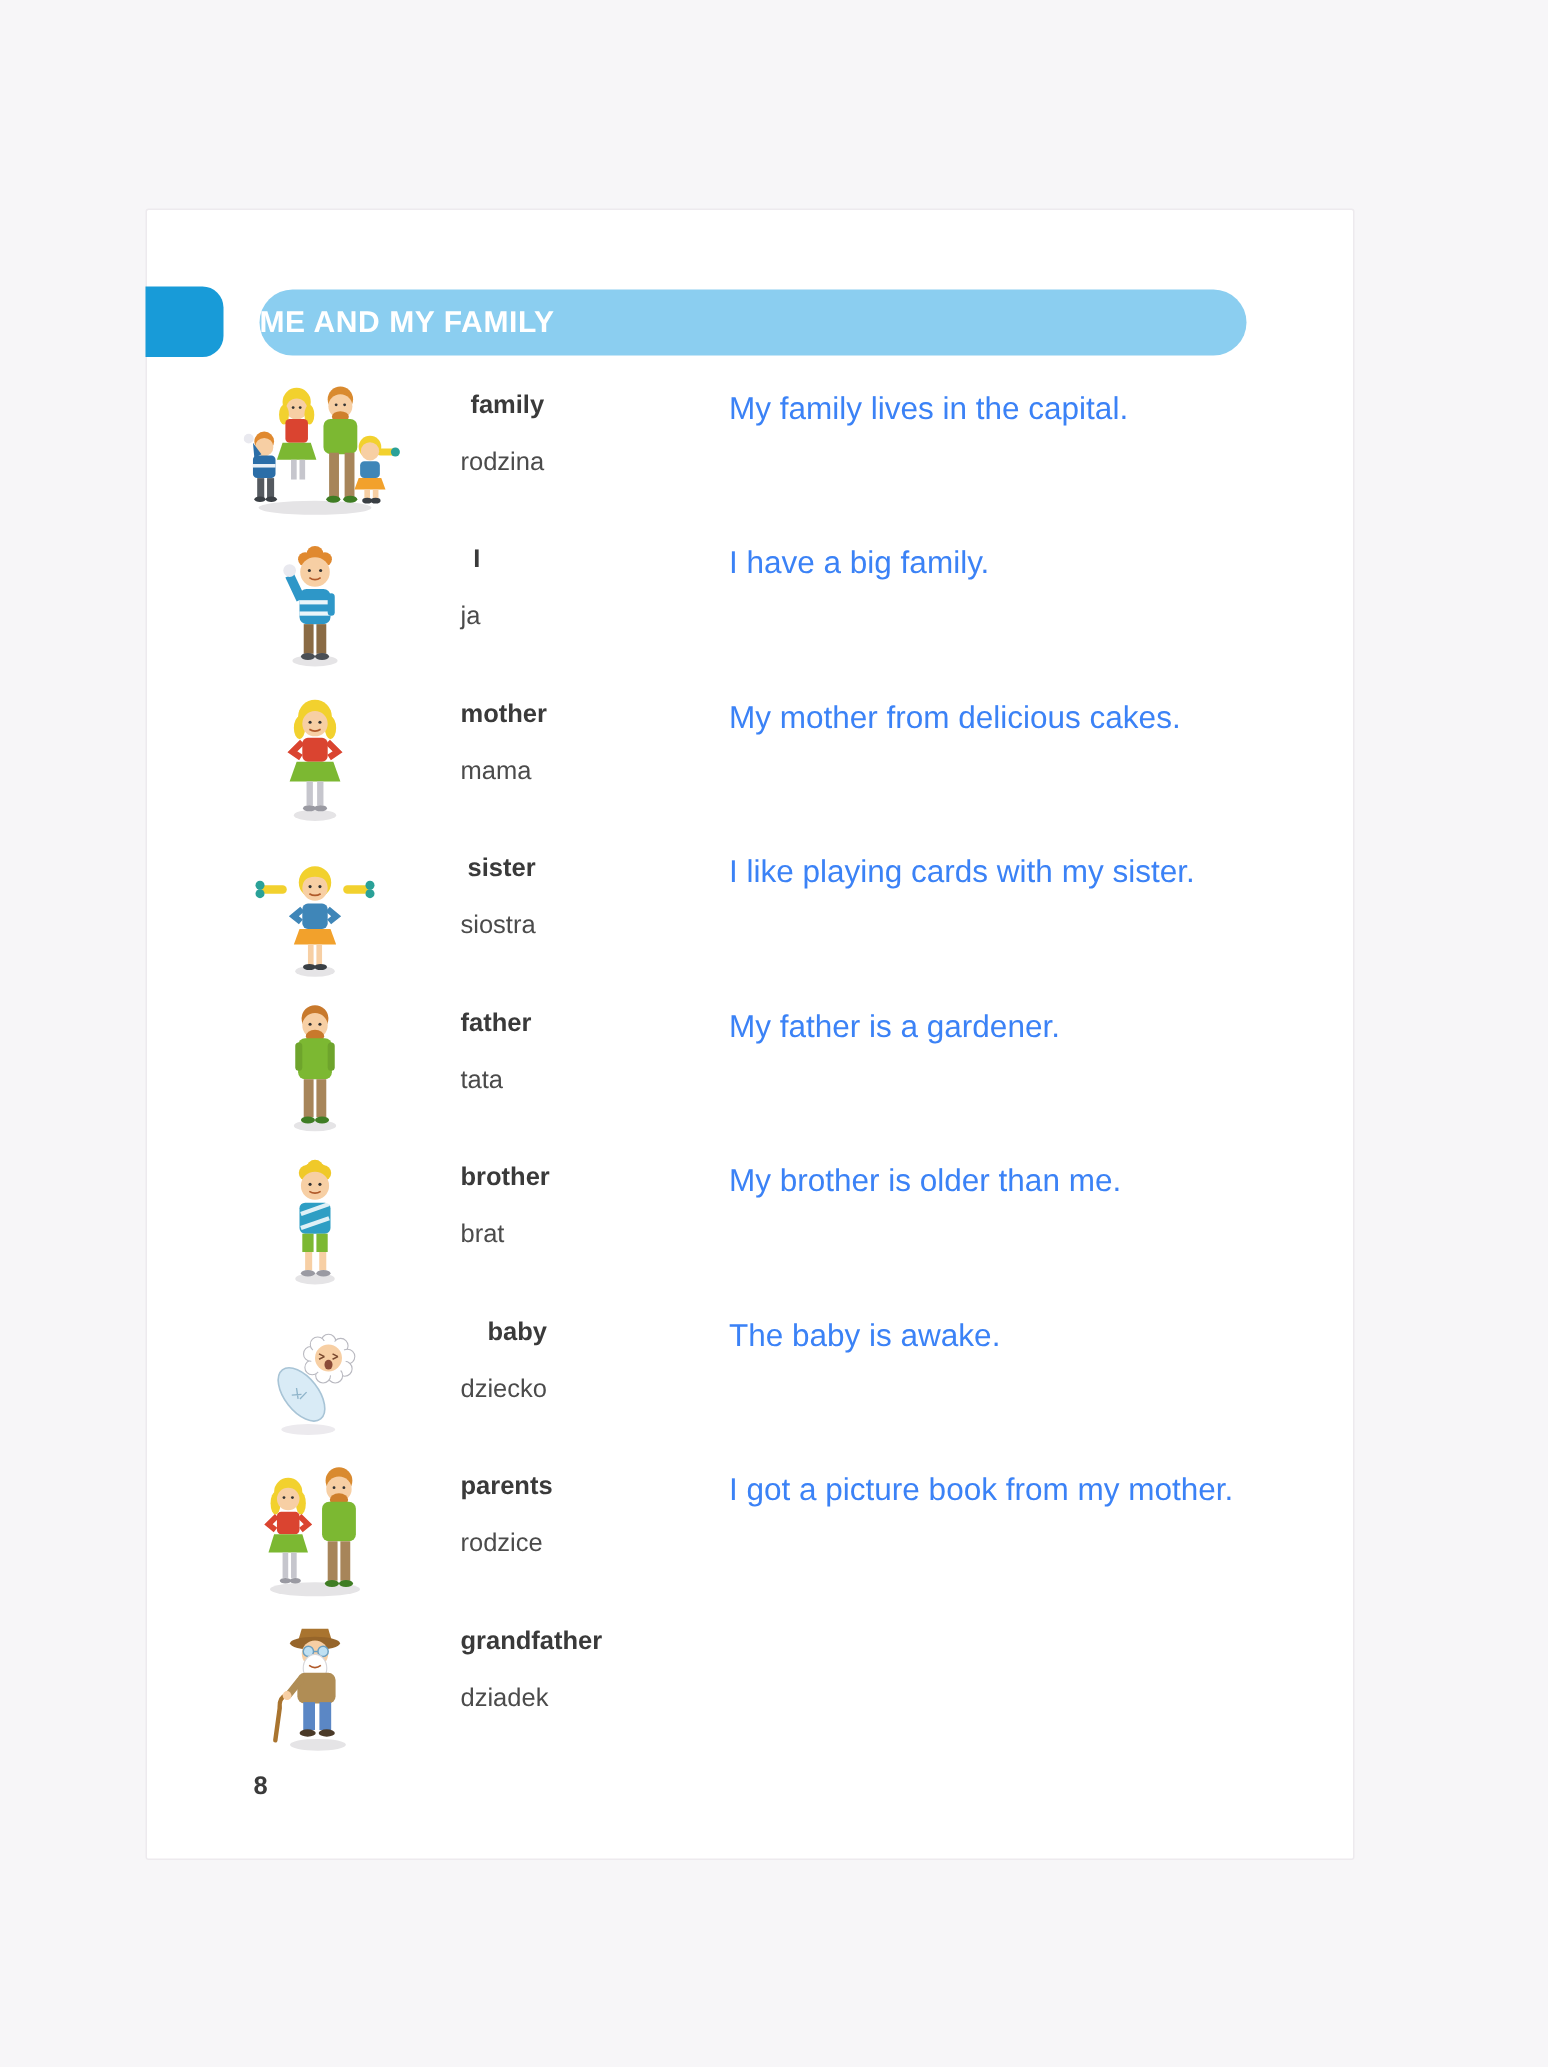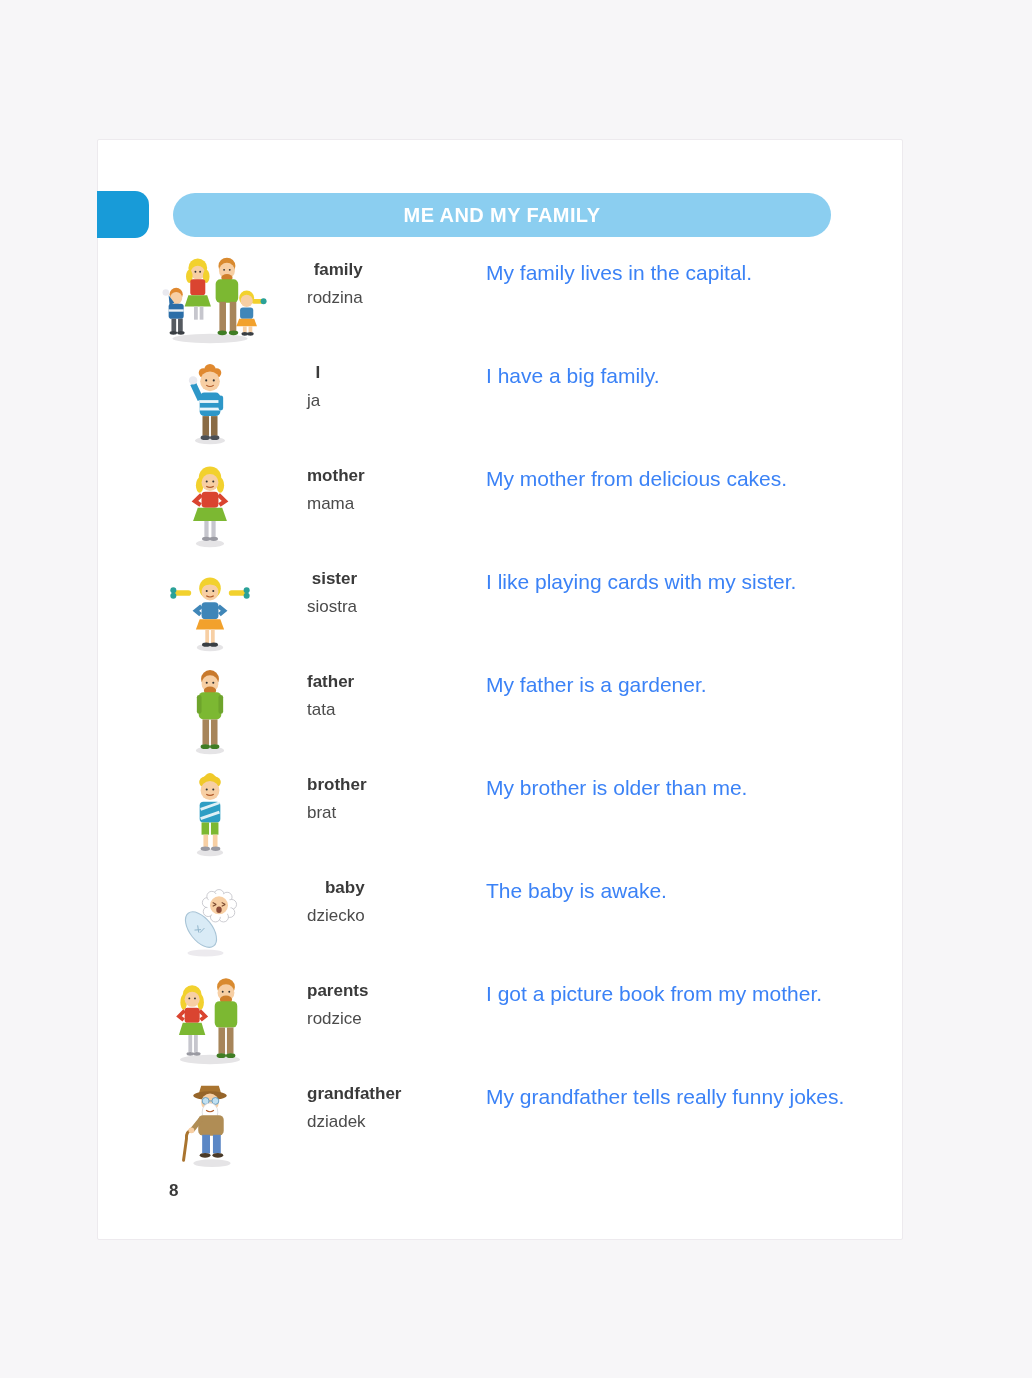--- a/index.html
+++ b/index.html
@@ -14,32 +14,32 @@
     background:#ffffff;border:1px solid #edeaee;box-sizing:border-box;
     border-radius:2px;
   }
   .tab{
     position:absolute;left:-1px;top:51px;width:52px;height:47px;
     background:#189bd8;border-radius:0 14px 14px 0;
   }
   .banner{
     position:absolute;left:75px;top:53px;width:658px;height:44px;
     background:#8bcef0;border-radius:22px;
-    display:flex;align-items:center;justify-content:center;
+    display:flex;align-items:center;justify-content:flex-start;
     color:#ffffff;font-weight:700;font-size:20px;letter-spacing:0.4px;
   }
   .vocab-list{position:absolute;left:0;top:108px;width:100%;}
   .row{position:relative;height:103px;}
   .icon-cell{
     position:absolute;left:52px;top:2px;width:120px;height:98px;
     display:flex;align-items:center;justify-content:center;
   }
   .words{position:absolute;left:209px;top:12px;}
   .word{font-weight:700;font-size:17px;color:#3a3a3a;line-height:1.2;text-align:right;}
-  .translation{font-weight:400;font-size:17px;color:#4b4b4b;margin-top:8px;line-height:1.2;}
+  .translation{font-weight:400;font-size:17px;color:#4b4b4b;margin-top:18px;line-height:1.2;}
   .sentence{
     position:absolute;left:388px;top:12px;
     font-size:21px;color:#3b82f6;line-height:1.2;white-space:nowrap;
   }
   .page-number{
     position:absolute;left:71px;top:1041px;
     font-weight:700;font-size:17px;color:#3a3a3a;
   }
   svg{display:block;}
 </style>
@@ -351,20 +351,19 @@
           <rect x="42" y="62" width="8" height="19" fill="#5b87c5"></rect>
           <rect x="53" y="62" width="8" height="19" fill="#5b87c5"></rect>
           <ellipse cx="45" cy="83" rx="5.5" ry="2.5" fill="#4a3a28"></ellipse>
           <ellipse cx="58" cy="83" rx="5.5" ry="2.5" fill="#4a3a28"></ellipse>
         </svg>
       </div>
       <div class="words">
         <div class="word">grandfather</div>
         <div class="translation">dziadek</div>
       </div>
-      <div class="sentence">My grandfather tells really funny jokes.</div>
     </div>
 
   </div>
 
   <div class="page-number">8</div>
 
 </div>
 
 </body></html>

